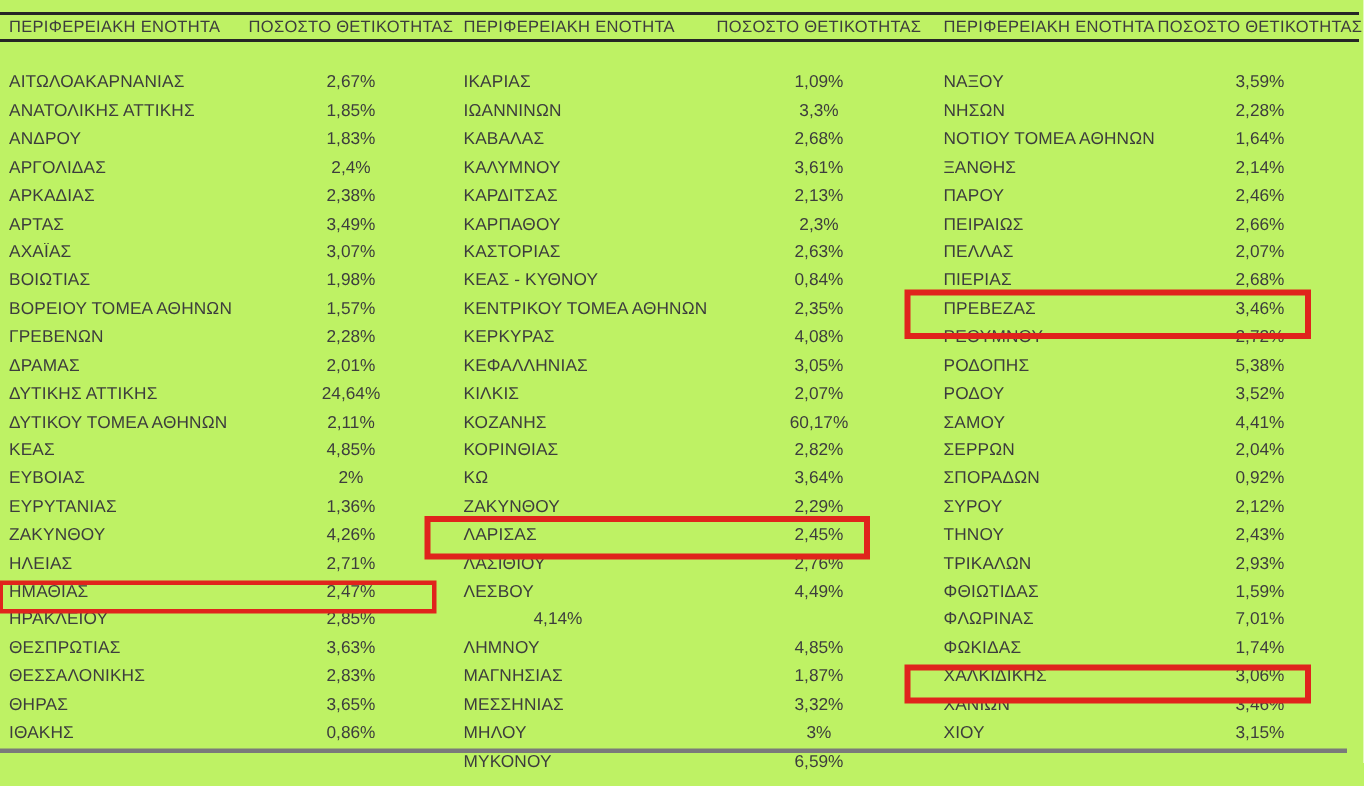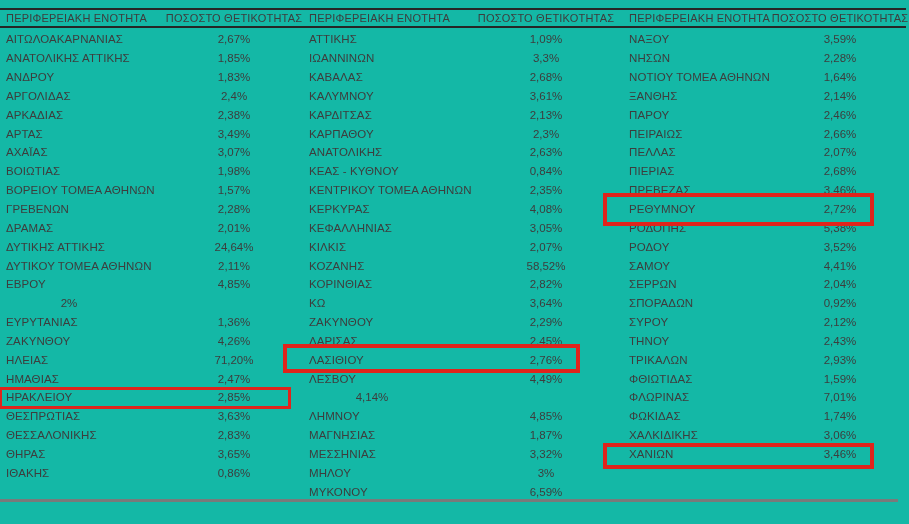--- a/index.html
+++ b/index.html
@@ -1,37 +1,37 @@
 <!DOCTYPE html>
 <html><head>
 <meta charset="utf-8">
 <style>
   html, body { margin: 0; padding: 0; background: #ffffff; }
   .page {
     position: relative;
     width: 909px;
     height: 524px;
-    background: #14b8a6;
+    background: #bef264;
     font-family: "Liberation Sans", sans-serif;
     color: #3d3d3d;
     overflow: hidden;
   }
   .line { position: absolute; left: 0; }
   .top-line    { top: 8px;  right: 3px;  height: 2px; background: #262626; }
   .header-line { top: 26px; right: 3px;  height: 2px; background: #262626; }
   .bottom-line { top: 499px; right: 11px; height: 3px; background: #7a7a7a; }
 
   .tables { position: absolute; top: 0; left: 0; width: 909px; display: flex; }
   .rtable { box-sizing: border-box; }
   .rtable.t1 { width: 303px; }
   .rtable.t2 { width: 312px; }
   .rtable.t3 { width: 294px; }
 
   .thead { display: flex; margin-top: 10px; height: 16px; align-items: center; }
-  .tbody { margin-top: 4px; }
+  .tbody { margin-top: 20px; }
   .row   { display: flex; height: 18.85px; align-items: center; }
 
   .name { flex: 1; padding-left: 6px; white-space: nowrap; overflow: hidden; font-size: 11.5px; letter-spacing: 0.1px; }
   .t3 .name { padding-left: 14px; }
   .val  { width: 138px; text-align: center; white-space: nowrap; font-size: 11.5px; }
   .thead .name, .thead .val { font-size: 11px; letter-spacing: 0.2px; }
 
   .hl-box {
     position: absolute;
     box-sizing: border-box;
@@ -107,37 +107,38 @@
           </div>
           <div class="row">
             <span class="name">ΔΥΤΙΚΗΣ ΑΤΤΙΚΗΣ</span>
             <span class="val">24,64%</span>
           </div>
           <div class="row">
             <span class="name">ΔΥΤΙΚΟΥ ΤΟΜΕΑ ΑΘΗΝΩΝ</span>
             <span class="val">2,11%</span>
           </div>
           <div class="row">
-            <span class="name">ΕΒΡΟΥ</span>
+            <span class="name">ΚΕΑΣ</span>
             <span class="val">4,85%</span>
           </div>
           <div class="row">
+            <span class="name">ΕΥΒΟΙΑΣ</span>
             <span class="val">2%</span>
           </div>
           <div class="row">
             <span class="name">ΕΥΡΥΤΑΝΙΑΣ</span>
             <span class="val">1,36%</span>
           </div>
           <div class="row">
             <span class="name">ΖΑΚΥΝΘΟΥ</span>
             <span class="val">4,26%</span>
           </div>
           <div class="row">
             <span class="name">ΗΛΕΙΑΣ</span>
-            <span class="val">71,20%</span>
+            <span class="val">2,71%</span>
           </div>
           <div class="row">
             <span class="name">ΗΜΑΘΙΑΣ</span>
             <span class="val">2,47%</span>
           </div>
           <div class="row hl">
             <span class="name">ΗΡΑΚΛΕΙΟΥ</span>
             <span class="val">2,85%</span>
           </div>
           <div class="row">
@@ -159,21 +160,21 @@
         </div>
     </section>
 
     <section class="rtable t2">
       <div class="thead">
         <span class="name">ΠΕΡΙΦΕΡΕΙΑΚΗ ΕΝΟΤΗΤΑ</span>
         <span class="val">ΠΟΣΟΣΤΟ ΘΕΤΙΚΟΤΗΤΑΣ</span>
       </div>
       <div class="tbody">
           <div class="row">
-            <span class="name">ΑΤΤΙΚΗΣ</span>
+            <span class="name">ΙΚΑΡΙΑΣ</span>
             <span class="val">1,09%</span>
           </div>
           <div class="row">
             <span class="name">ΙΩΑΝΝΙΝΩΝ</span>
             <span class="val">3,3%</span>
           </div>
           <div class="row">
             <span class="name">ΚΑΒΑΛΑΣ</span>
             <span class="val">2,68%</span>
           </div>
@@ -183,21 +184,21 @@
           </div>
           <div class="row">
             <span class="name">ΚΑΡΔΙΤΣΑΣ</span>
             <span class="val">2,13%</span>
           </div>
           <div class="row">
             <span class="name">ΚΑΡΠΑΘΟΥ</span>
             <span class="val">2,3%</span>
           </div>
           <div class="row">
-            <span class="name">ΑΝΑΤΟΛΙΚΗΣ</span>
+            <span class="name">ΚΑΣΤΟΡΙΑΣ</span>
             <span class="val">2,63%</span>
           </div>
           <div class="row">
             <span class="name">ΚΕΑΣ - ΚΥΘΝΟΥ</span>
             <span class="val">0,84%</span>
           </div>
           <div class="row">
             <span class="name">ΚΕΝΤΡΙΚΟΥ ΤΟΜΕΑ ΑΘΗΝΩΝ</span>
             <span class="val">2,35%</span>
           </div>
@@ -208,21 +209,21 @@
           <div class="row">
             <span class="name">ΚΕΦΑΛΛΗΝΙΑΣ</span>
             <span class="val">3,05%</span>
           </div>
           <div class="row">
             <span class="name">ΚΙΛΚΙΣ</span>
             <span class="val">2,07%</span>
           </div>
           <div class="row">
             <span class="name">ΚΟΖΑΝΗΣ</span>
-            <span class="val">58,52%</span>
+            <span class="val">60,17%</span>
           </div>
           <div class="row">
             <span class="name">ΚΟΡΙΝΘΙΑΣ</span>
             <span class="val">2,82%</span>
           </div>
           <div class="row">
             <span class="name">ΚΩ</span>
             <span class="val">3,64%</span>
           </div>
           <div class="row">
@@ -358,20 +359,24 @@
             <span class="val">1,74%</span>
           </div>
           <div class="row">
             <span class="name">ΧΑΛΚΙΔΙΚΗΣ</span>
             <span class="val">3,06%</span>
           </div>
           <div class="row hl">
             <span class="name">ΧΑΝΙΩΝ</span>
             <span class="val">3,46%</span>
           </div>
+          <div class="row">
+            <span class="name">ΧΙΟΥ</span>
+            <span class="val">3,15%</span>
+          </div>
         </div>
     </section>
   </div>
 
   <div class="hl-box hl-irakleiou"></div>
   <div class="hl-box hl-lasithiou"></div>
   <div class="hl-box hl-rethymnou"></div>
   <div class="hl-box hl-chanion"></div>
 
 </div>

